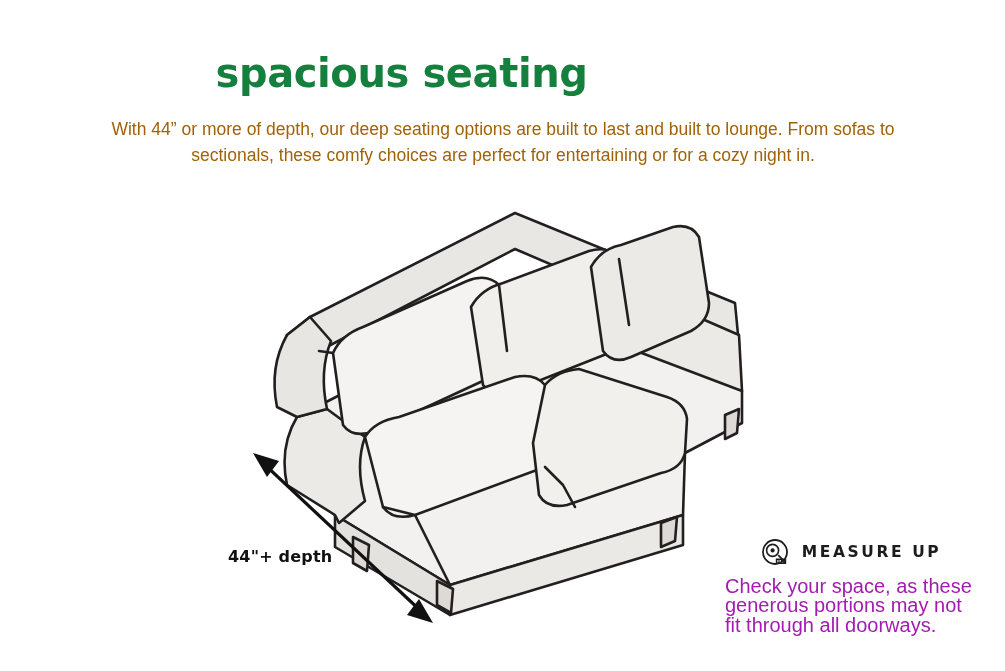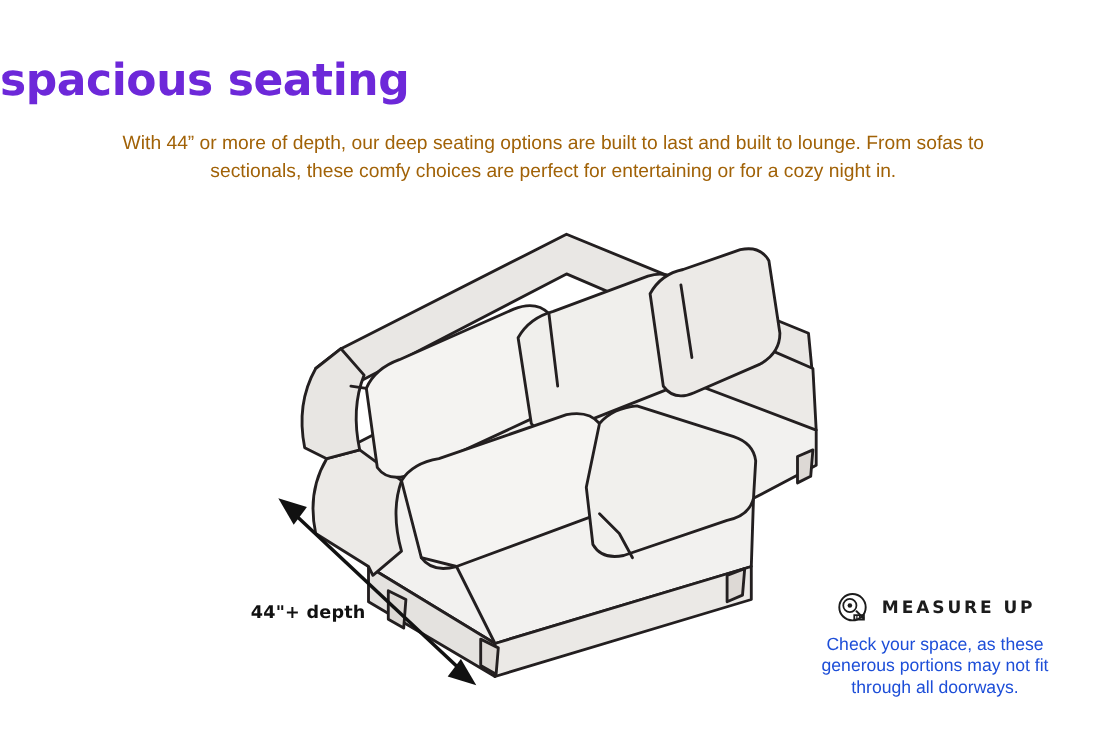--- a/index.html
+++ b/index.html
@@ -18,24 +18,25 @@
   .page {
     position: absolute;
     inset: 0;
     background: #ffffff;
   }
   .headline {
     position: absolute;
     top: 50px;
     left: 0;
     width: 803px;
+    text-align: center;
     font-size: 40px;
     font-weight: bold;
     letter-spacing: -0.4px;
-    color: #6d28d9;
+    color: #15803d;
     font-family: "DejaVu Sans", sans-serif;
   }
   .subcopy {
     position: absolute;
     top: 116px;
     left: 93px;
     width: 820px;
     text-align: center;
     font-size: 17.5px;
     line-height: 26px;
@@ -47,40 +48,39 @@
     top: 185px;
     left: 215px;
     width: 580px;
     height: 450px;
   }
   .measure-block {
     position: absolute;
     right: 30px;
     bottom: 36px;
     width: 250px;
-    text-align: center;
   }
   .measure-head {
     display: flex;
     align-items: center;
     justify-content: center;
     gap: 11px;
     margin-bottom: 9px;
   }
   .measure-title {
     font-size: 15.5px;
     font-weight: bold;
     letter-spacing: 2.6px;
     color: #1c1c1c;
     font-family: "DejaVu Sans", sans-serif;
   }
   .measure-note {
-    font-size: 16px;
+    font-size: 20px;
     line-height: 19.5px;
-    color: #1d4ed8;
+    color: #a21caf;
   }
   .dim-label {
     position: absolute;
     left: 228px;
     top: 547px;
     font-size: 16px;
     font-weight: bold;
     color: #111111;
     font-family: "DejaVu Sans", sans-serif;
     letter-spacing: 0.2px;

